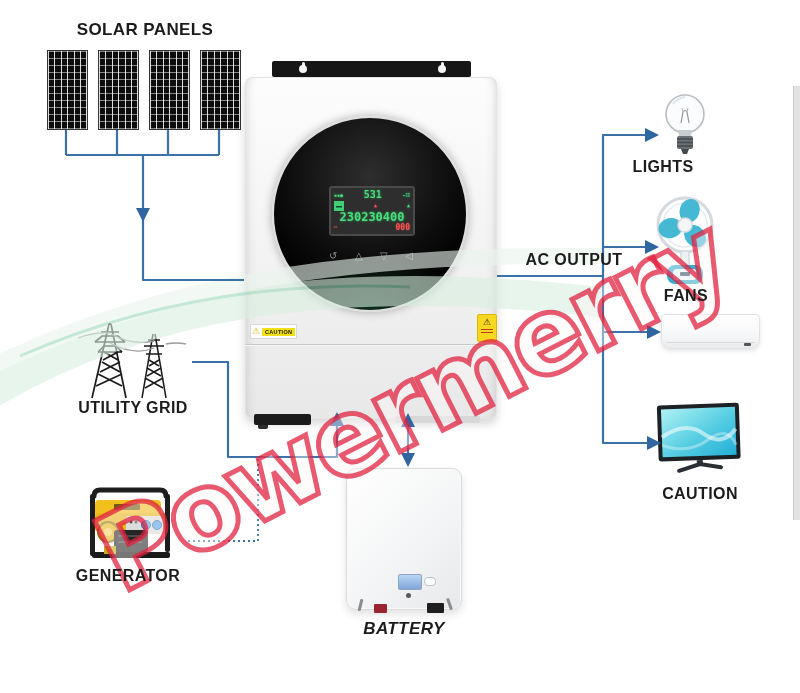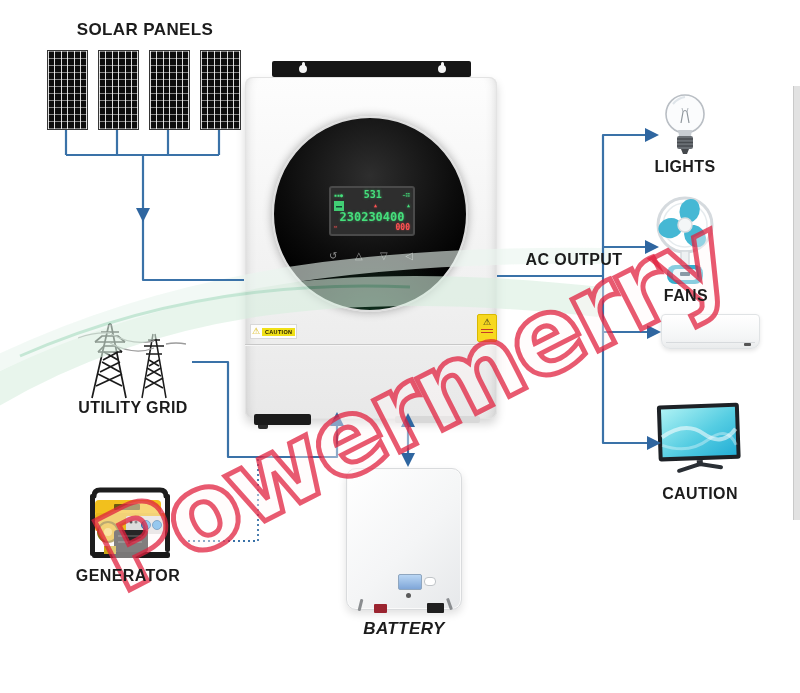--- a/index.html
+++ b/index.html
@@ -202,21 +202,21 @@
   <svg class="dev-svg" style="left:664px;top:92px;" width="42" height="66" viewBox="0 0 42 66">
     <circle cx="21" cy="22" r="19" fill="#fbfcfd" stroke="#b9bec4" stroke-width="1.6"></circle>
     <path d="M9 12 Q14 6 21 5" fill="none" stroke="#dfe5ea" stroke-width="2"></path>
     <path d="M17 31 L19 20 M25 31 L23 20 M19 20 Q21 17 23 20" fill="none" stroke="#8f969c" stroke-width="1.2"></path>
     <path d="M19 20 L18 16 M23 20 L24 16" stroke="#b0b6bc" stroke-width="1"></path>
     <path d="M14 38 L28 38 L27 44 L15 44 Z" fill="#c8cdd2"></path>
     <rect x="13" y="44" width="16" height="13" rx="2" fill="#6a6f74"></rect>
     <path d="M13 47 H29 M13 50.5 H29 M13 54 H29" stroke="#474b4f" stroke-width="1.4"></path>
     <path d="M17 57 L25 57 L23 62 L19 62 Z" fill="#45484c"></path>
   </svg>
-  <div class="label" style="left:685px;top:158px;text-align:right;">LIGHTS</div>
+  <div class="label" style="left:663px;top:158px;text-align:right;">LIGHTS</div>
 
   <svg class="dev-svg" style="left:654px;top:196px;" width="64" height="90" viewBox="0 0 64 90">
     <circle cx="31" cy="29" r="27" fill="#ffffff" stroke="#d5dade" stroke-width="3"></circle>
     <circle cx="31" cy="29" r="22" fill="none" stroke="#e6ebee" stroke-width="1.5"></circle>
     <g fill="#45b8d4">
       <ellipse cx="31" cy="14" rx="10" ry="12" transform="rotate(18 31 29)"></ellipse>
       <ellipse cx="31" cy="14" rx="10" ry="12" transform="rotate(138 31 29)"></ellipse>
       <ellipse cx="31" cy="14" rx="10" ry="12" transform="rotate(258 31 29)"></ellipse>
     </g>
     <circle cx="31" cy="29" r="7" fill="#f4f6f7" stroke="#d8dde0" stroke-width="1.5"></circle>

